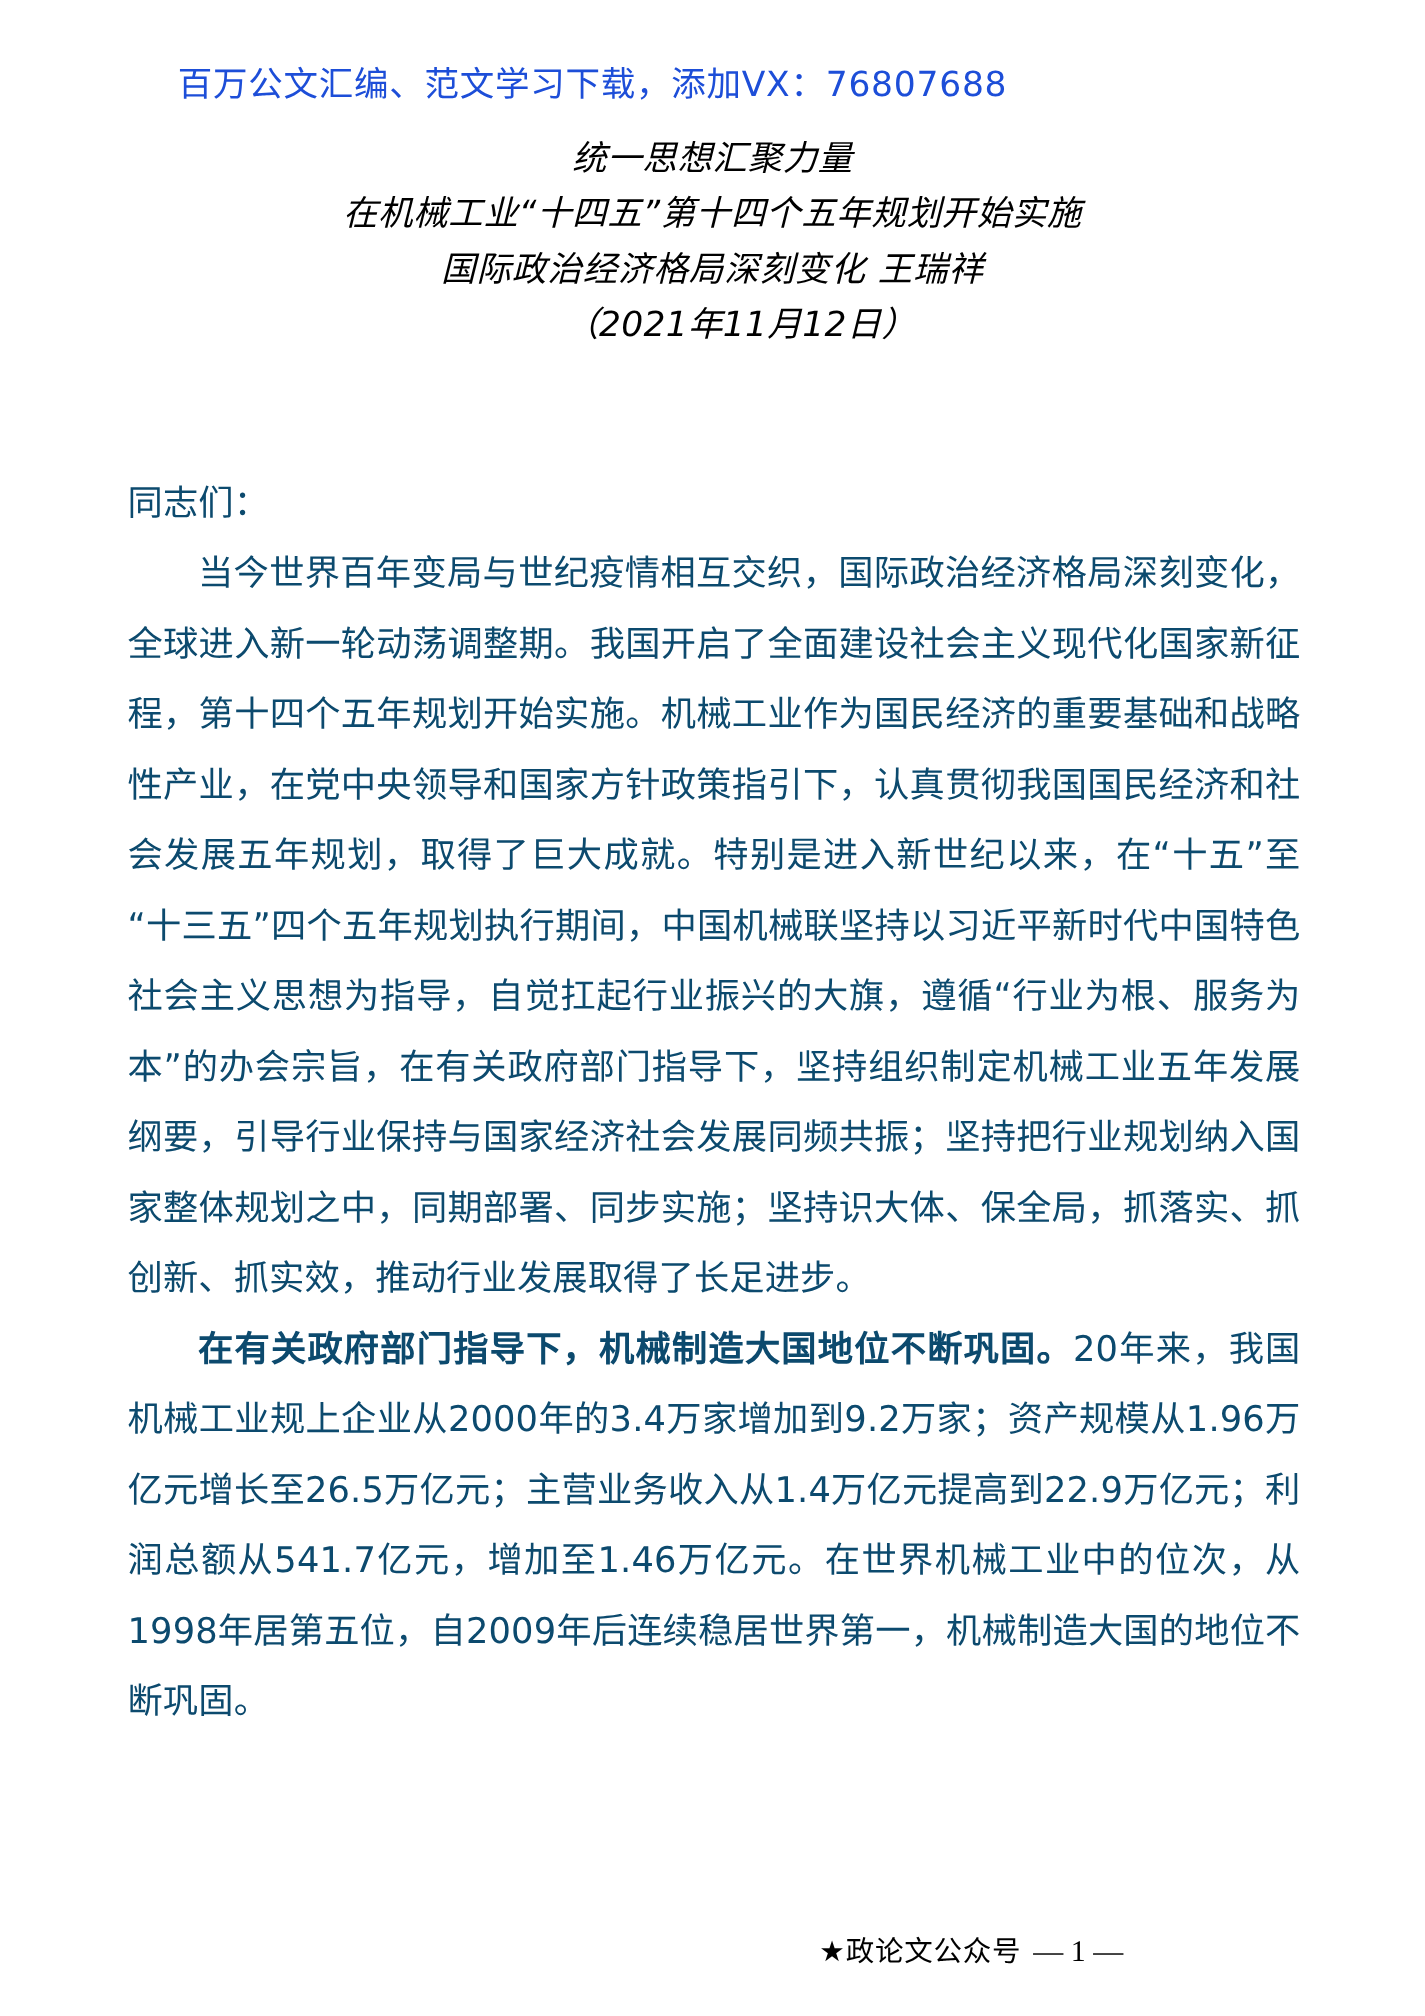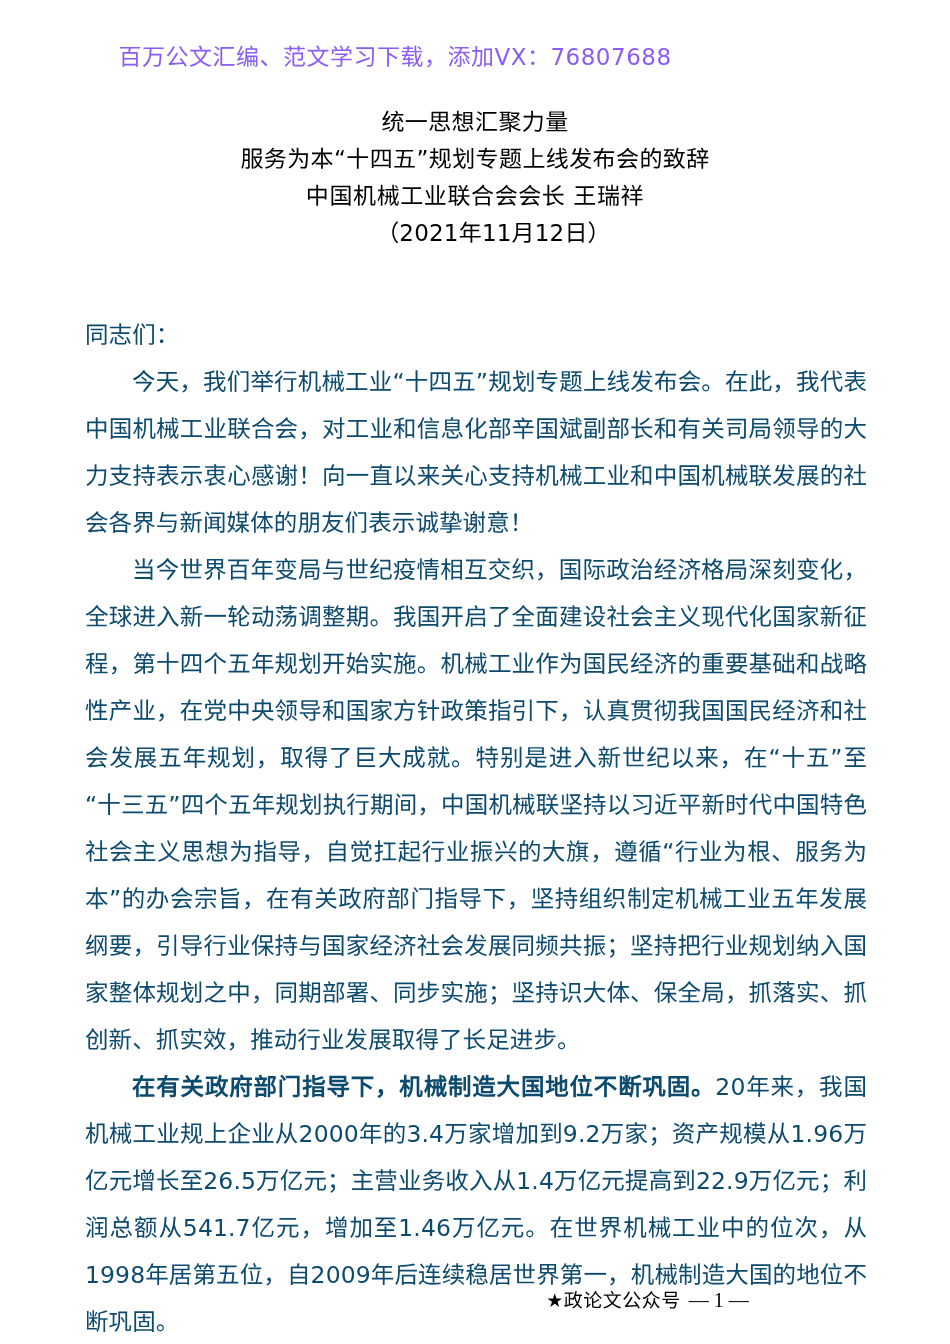--- a/index.html
+++ b/index.html
@@ -21,35 +21,36 @@
     box-sizing: border-box;
   }
 
   
   .promo-banner {
     position: absolute;
     top: 42px;
     left: 0;
     width: 790px;
     text-align: center;
-    color: #8b5cf6;
+    color: #1d4ed8;
     font-size: 23px;
     line-height: 30px;
     letter-spacing: 0.5px;
     font-weight: 400;
     white-space: nowrap;
   }
 
   
   .title-block {
     position: absolute;
-    top: 104px;
+    top: 88px;
     left: 0;
     width: 950px;
     text-align: center;
+    font-style: italic;
   }
   .title-line {
     font-size: 23px;
     line-height: 37px;
     color: #000;
     letter-spacing: 0.4px;
     white-space: nowrap;
   }
   .title-line.byline {
     letter-spacing: 0.6px;
@@ -112,30 +113,29 @@
 </style>
 </head>
 <body>
 
 <div class="page">
 
   <div class="promo-banner">百万公文汇编、范文学习下载，添加VX：76807688</div>
 
   <div class="title-block">
     <div class="title-line">统一思想汇聚力量</div>
-    <div class="title-line">服务为本“十四五”规划专题上线发布会的致辞</div>
-    <div class="title-line byline">中国机械工业联合会会长  王瑞祥</div>
+    <div class="title-line">在机械工业“十四五”第十四个五年规划开始实施</div>
+    <div class="title-line byline">国际政治经济格局深刻变化  王瑞祥</div>
     <div class="title-line date">（2021年11月12日）</div>
   </div>
 
   <div class="body-block">
 
     <p class="para">同志们：</p>
 
-    <p class="para indent">今天，我们举行机械工业“十四五”规划专题上线发布会。在此，我代表中国机械工业联合会，对工业和信息化部辛国斌副部长和有关司局领导的大力支持表示衷心感谢！向一直以来关心支持机械工业和中国机械联发展的社会各界与新闻媒体的朋友们表示诚挚谢意！</p>
 
     <p class="para indent">当今世界百年变局与世纪疫情相互交织，国际政治经济格局深刻变化，全球进入新一轮动荡调整期。我国开启了全面建设社会主义现代化国家新征程，第十四个五年规划开始实施。机械工业作为国民经济的重要基础和战略性产业，在党中央领导和国家方针政策指引下，认真贯彻我国国民经济和社会发展五年规划，取得了巨大成就。特别是进入新世纪以来，在“十五”至“十三五”四个五年规划执行期间，中国机械联坚持以习近平新时代中国特色社会主义思想为指导，自觉扛起行业振兴的大旗，遵循“行业为根、服务为本”的办会宗旨，在有关政府部门指导下，坚持组织制定机械工业五年发展纲要，引导行业保持与国家经济社会发展同频共振；坚持把行业规划纳入国家整体规划之中，同期部署、同步实施；坚持识大体、保全局，抓落实、抓创新、抓实效，推动行业发展取得了长足进步。</p>
 
     <p class="para indent"><b class="lead">在有关政府部门指导下，机械制造大国地位不断巩固。</b><span>20年来，我国机械工业规上企业从2000年的3.4万家增加到9.2万家；资产规模从1.96万亿元增长至26.5万亿元；主营业务收入从1.4万亿元提高到22.9万亿元；利润总额从541.7亿元，增加至1.46万亿元。在世界机械工业中的位次，从1998年居第五位，自2009年后连续稳居世界第一，机械制造大国的地位不断巩固。</span></p>
 
   </div>
 
   <div class="footer">
     <span class="footer-inner">
       <span class="footer-watermark">★政论文公众号</span><span class="footer-pageno">— 1 —</span>

